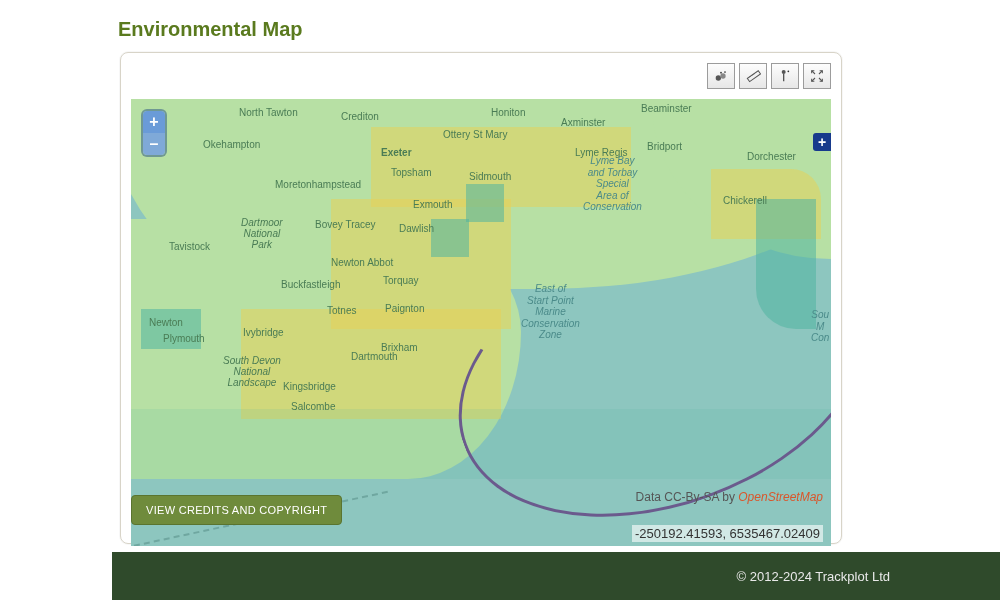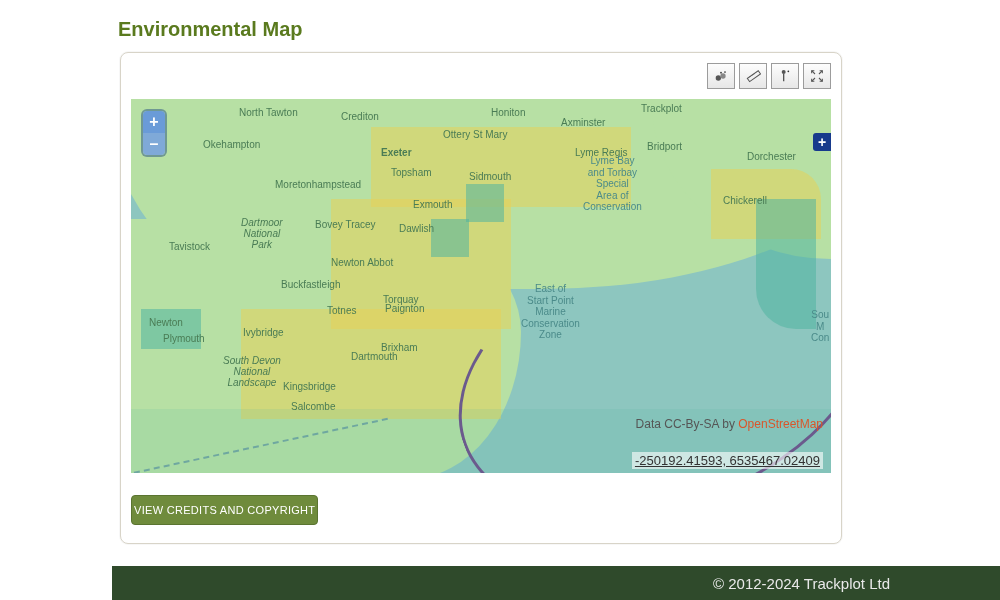--- a/index.html
+++ b/index.html
@@ -50,21 +50,21 @@
     justify-content: center;
     color: #4a4a4a;
     cursor: pointer;
   }
   .tool svg { width: 16px; height: 16px; }
   .map {
     position: absolute;
     left: 10px;
     right: 10px;
     top: 46px;
-    height: 374px;
+    height: 447px;
     background: #8dc6bf;
     overflow: hidden;
   }
   
   .land {
     position: absolute;
     left: -30px;
     top: -30px;
     width: 780px;
     height: 220px;
@@ -126,21 +126,21 @@
     width: 300px;
     border-top: 2px dashed #6fa7a0;
     transform: rotate(-12deg);
   }
   .map-label {
     position: absolute;
     color: #4a7c55;
     font-size: 10px;
     white-space: nowrap;
   }
-  .map-label.blue { color: #4b8b8a; text-align: center; line-height: 1.15; }
+  .map-label.blue { color: #4b8b8a; font-style: italic; text-align: center; line-height: 1.15; }
   .zoom {
     position: absolute;
     left: 12px;
     top: 12px;
     width: 22px;
     border-radius: 4px;
     overflow: hidden;
     box-shadow: 0 0 0 2px rgba(40,80,130,0.5);
   }
   .zoom button {
@@ -161,53 +161,52 @@
     border-radius: 3px 0 0 3px;
     cursor:pointer;
   }
   .attribution {
     position: absolute;
     right: 8px;
     bottom: 42px;
     font-size: 12px;
     color: #555;
   }
-  .attribution a { color: #d9562b; text-decoration: none; }
+  .attribution a { color: #d9562b; text-decoration: none; font-style: italic; }
   .coords {
     position: absolute;
     right: 8px;
     bottom: 4px;
     font-size: 13px;
     color: #333;
     background: rgba(255,255,255,0.6);
     padding: 1px 3px;
-    text-decoration: underline;
   }
   .credits-btn {
     position: absolute;
     left: 10px;
     bottom: 18px;
     background: #6f8b3c;
     color: #fff;
     border: 1px solid #5a7430;
     border-radius: 4px;
-    padding: 8px 2px;
+    padding: 8px 14px;
     font-size: 11px;
     letter-spacing: 0.3px;
     cursor: pointer;
   }
   .footer {
     position: absolute;
     left: 112px;
     right: 0;
     bottom: 0;
-    height: 34px;
+    height: 48px;
     background: #2f4a2b;
     color: #e9e9e9;
-    font-size: 15px;
+    font-size: 13px;
     display: flex;
     align-items: center;
     justify-content: flex-end;
     padding-right: 110px;
     box-sizing: border-box;
   }
 </style>
 </head>
 <body>
 
@@ -264,38 +263,38 @@
       <div class="overlay-teal t4"></div>
       <div class="overlay-teal t5"></div>
 
       <div class="sea-curve"></div>
       <div class="dashed"></div>
 
       <span class="map-label" style="left:108px;top:8px">North Tawton</span>
       <span class="map-label" style="left:210px;top:12px">Crediton</span>
       <span class="map-label" style="left:360px;top:8px">Honiton</span>
       <span class="map-label" style="left:430px;top:18px">Axminster</span>
-      <span class="map-label" style="left:510px;top:4px">Trackplot</span>
+      <span class="map-label" style="left:510px;top:4px">Beaminster</span>
       <span class="map-label" style="left:72px;top:40px">Okehampton</span>
       <span class="map-label" style="left:250px;top:48px;font-weight:bold">Exeter</span>
       <span class="map-label" style="left:312px;top:30px">Ottery St Mary</span>
       <span class="map-label" style="left:444px;top:48px">Lyme Regis</span>
       <span class="map-label" style="left:516px;top:42px">Bridport</span>
       <span class="map-label" style="left:616px;top:52px">Dorchester</span>
       <span class="map-label" style="left:144px;top:80px">Moretonhampstead</span>
       <span class="map-label" style="left:260px;top:68px">Topsham</span>
       <span class="map-label" style="left:338px;top:72px">Sidmouth</span>
       <span class="map-label" style="left:592px;top:96px">Chickerell</span>
       <span class="map-label" style="left:38px;top:142px">Tavistock</span>
       <span class="map-label" style="left:184px;top:120px">Bovey Tracey</span>
       <span class="map-label" style="left:282px;top:100px">Exmouth</span>
       <span class="map-label" style="left:268px;top:124px">Dawlish</span>
       <span class="map-label" style="left:200px;top:158px">Newton Abbot</span>
       <span class="map-label" style="left:150px;top:180px">Buckfastleigh</span>
-      <span class="map-label" style="left:252px;top:195px">Torquay</span>
+      <span class="map-label" style="left:252px;top:176px">Torquay</span>
       <span class="map-label" style="left:196px;top:206px">Totnes</span>
       <span class="map-label" style="left:254px;top:204px">Paignton</span>
       <span class="map-label" style="left:18px;top:218px">Newton</span>
       <span class="map-label" style="left:32px;top:234px;font-weight:normal">Plymouth</span>
       <span class="map-label" style="left:112px;top:228px">Ivybridge</span>
       <span class="map-label" style="left:250px;top:243px">Brixham</span>
       <span class="map-label" style="left:220px;top:252px">Dartmouth</span>
       <span class="map-label" style="left:152px;top:282px">Kingsbridge</span>
       <span class="map-label" style="left:160px;top:302px">Salcombe</span>
       <span class="map-label" style="left:110px;top:118px;font-style:italic;white-space:pre;text-align:center">Dartmoor

